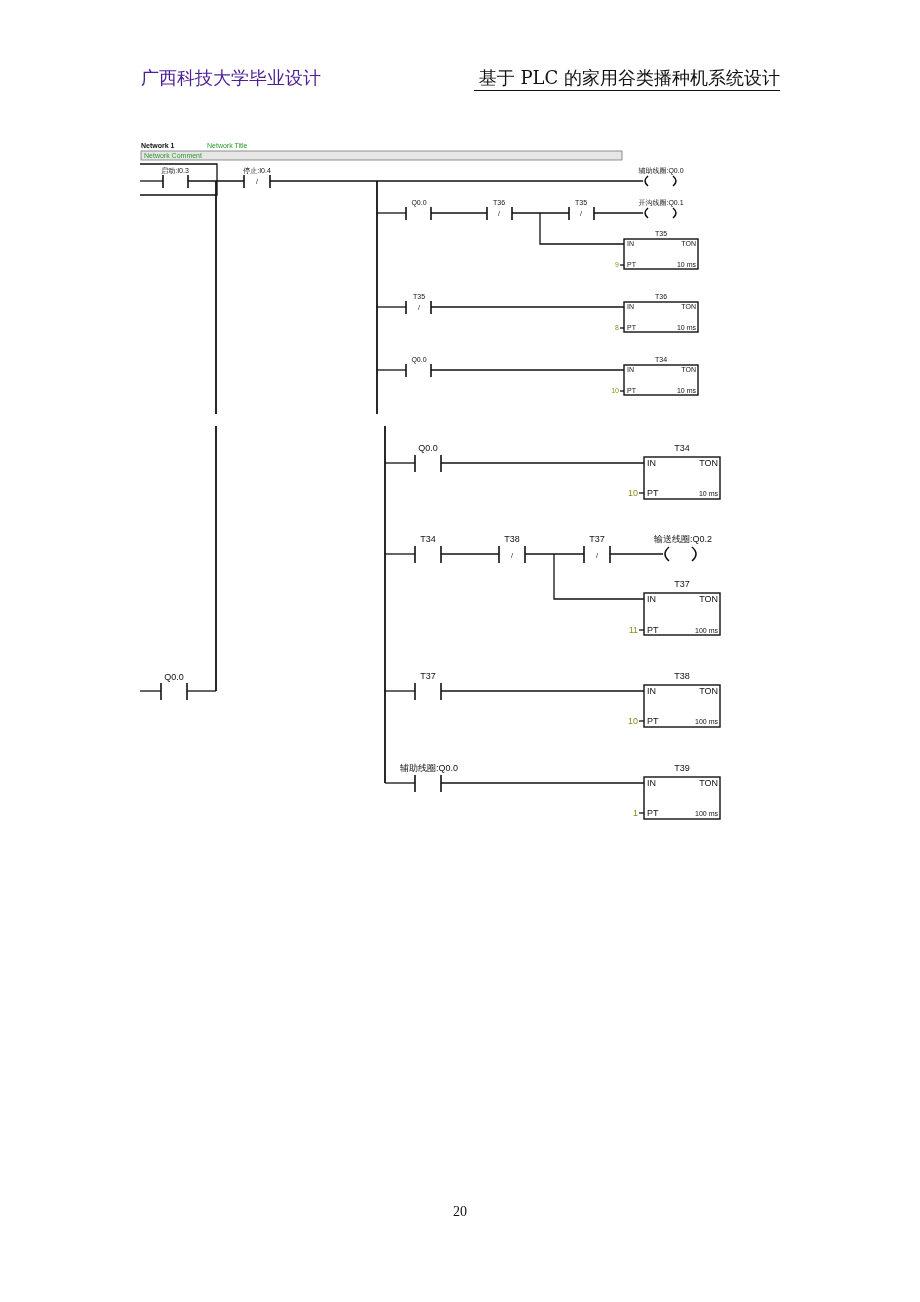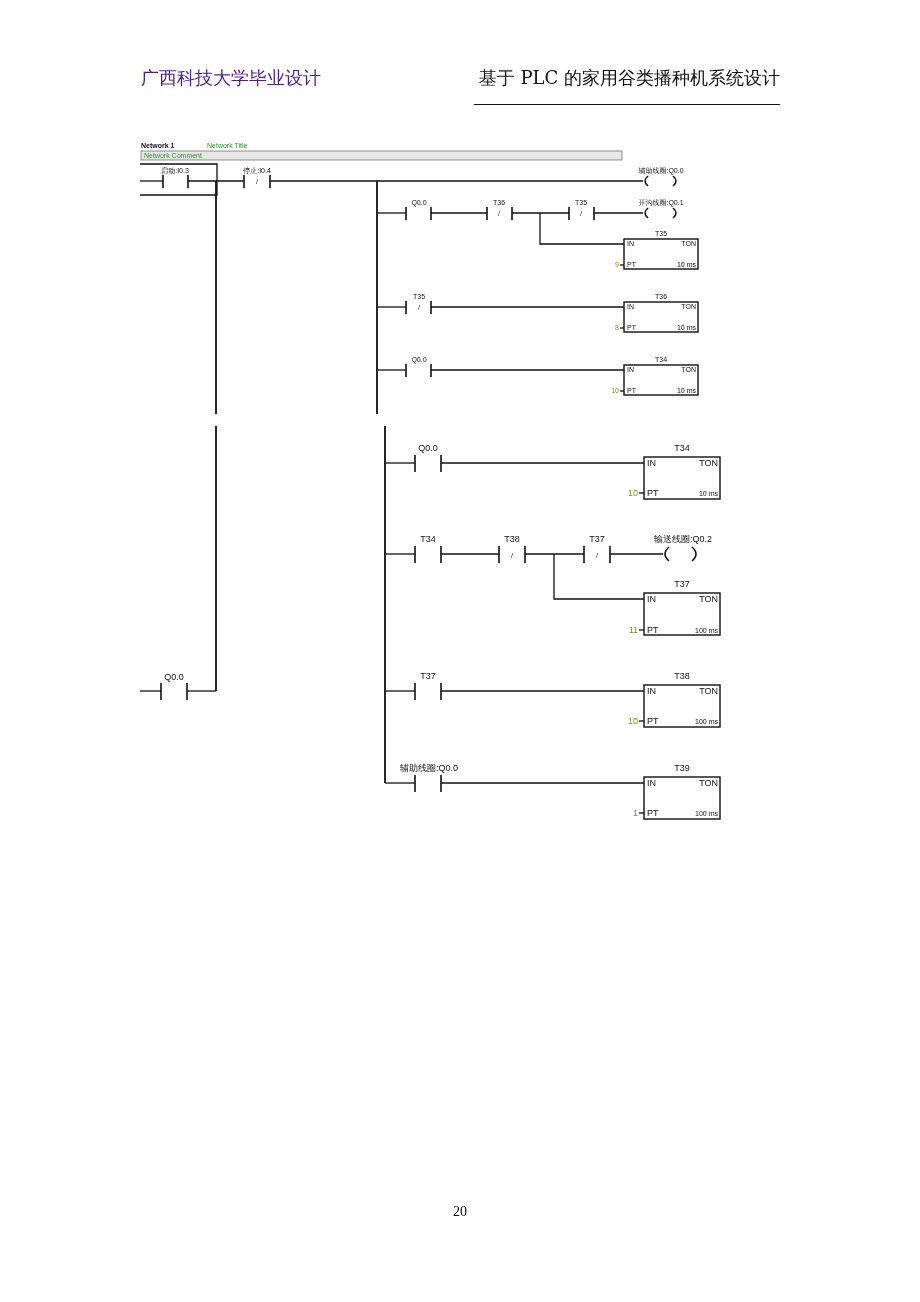--- a/index.html
+++ b/index.html
@@ -1,18 +1,18 @@
 <!DOCTYPE html>
 <html><head>
 <meta charset="utf-8">
 <style>
   html, body { margin: 0; padding: 0; background: #ffffff; }
   body { width: 920px; height: 1302px; position: relative; overflow: hidden; font-family: "DejaVu Serif", "Liberation Serif", serif; }
   .hdr-left { position: absolute; left: 141px; top: 66px; font-size: 18px; color: #4c1d95; }
-  .hdr-right { position: absolute; left: 474px; top: 66px; width: 306px; font-size: 18px; color: #111; text-align: right; border-bottom: 1px solid #111; padding-bottom: 14px; }
+  .hdr-right { position: absolute; left: 474px; top: 66px; width: 306px; font-size: 18px; color: #111; text-align: right; border-bottom: 1px solid #111; padding-bottom: 0; }
   .page-num { position: absolute; left: 0; width: 920px; top: 1204px; text-align: center; font-size: 14px; color: #111; font-family: "Liberation Serif", serif; }
   svg { position: absolute; left: 0; top: 0; }
   svg text { font-family: "Liberation Sans", "DejaVu Sans", sans-serif; }
   .lbl-s { font-size: 7px; fill: #111; }
   .lbl-m { font-size: 9px; fill: #111; }
   .wire { stroke: #111; stroke-width: 1.3; fill: none; }
   .rail { stroke: #111; stroke-width: 1.8; fill: none; }
   .contact { stroke: #111; stroke-width: 1.6; }
   .box { stroke: #111; stroke-width: 1.4; fill: #fff; }
   .pt-val { fill: #8c8c1e; }

